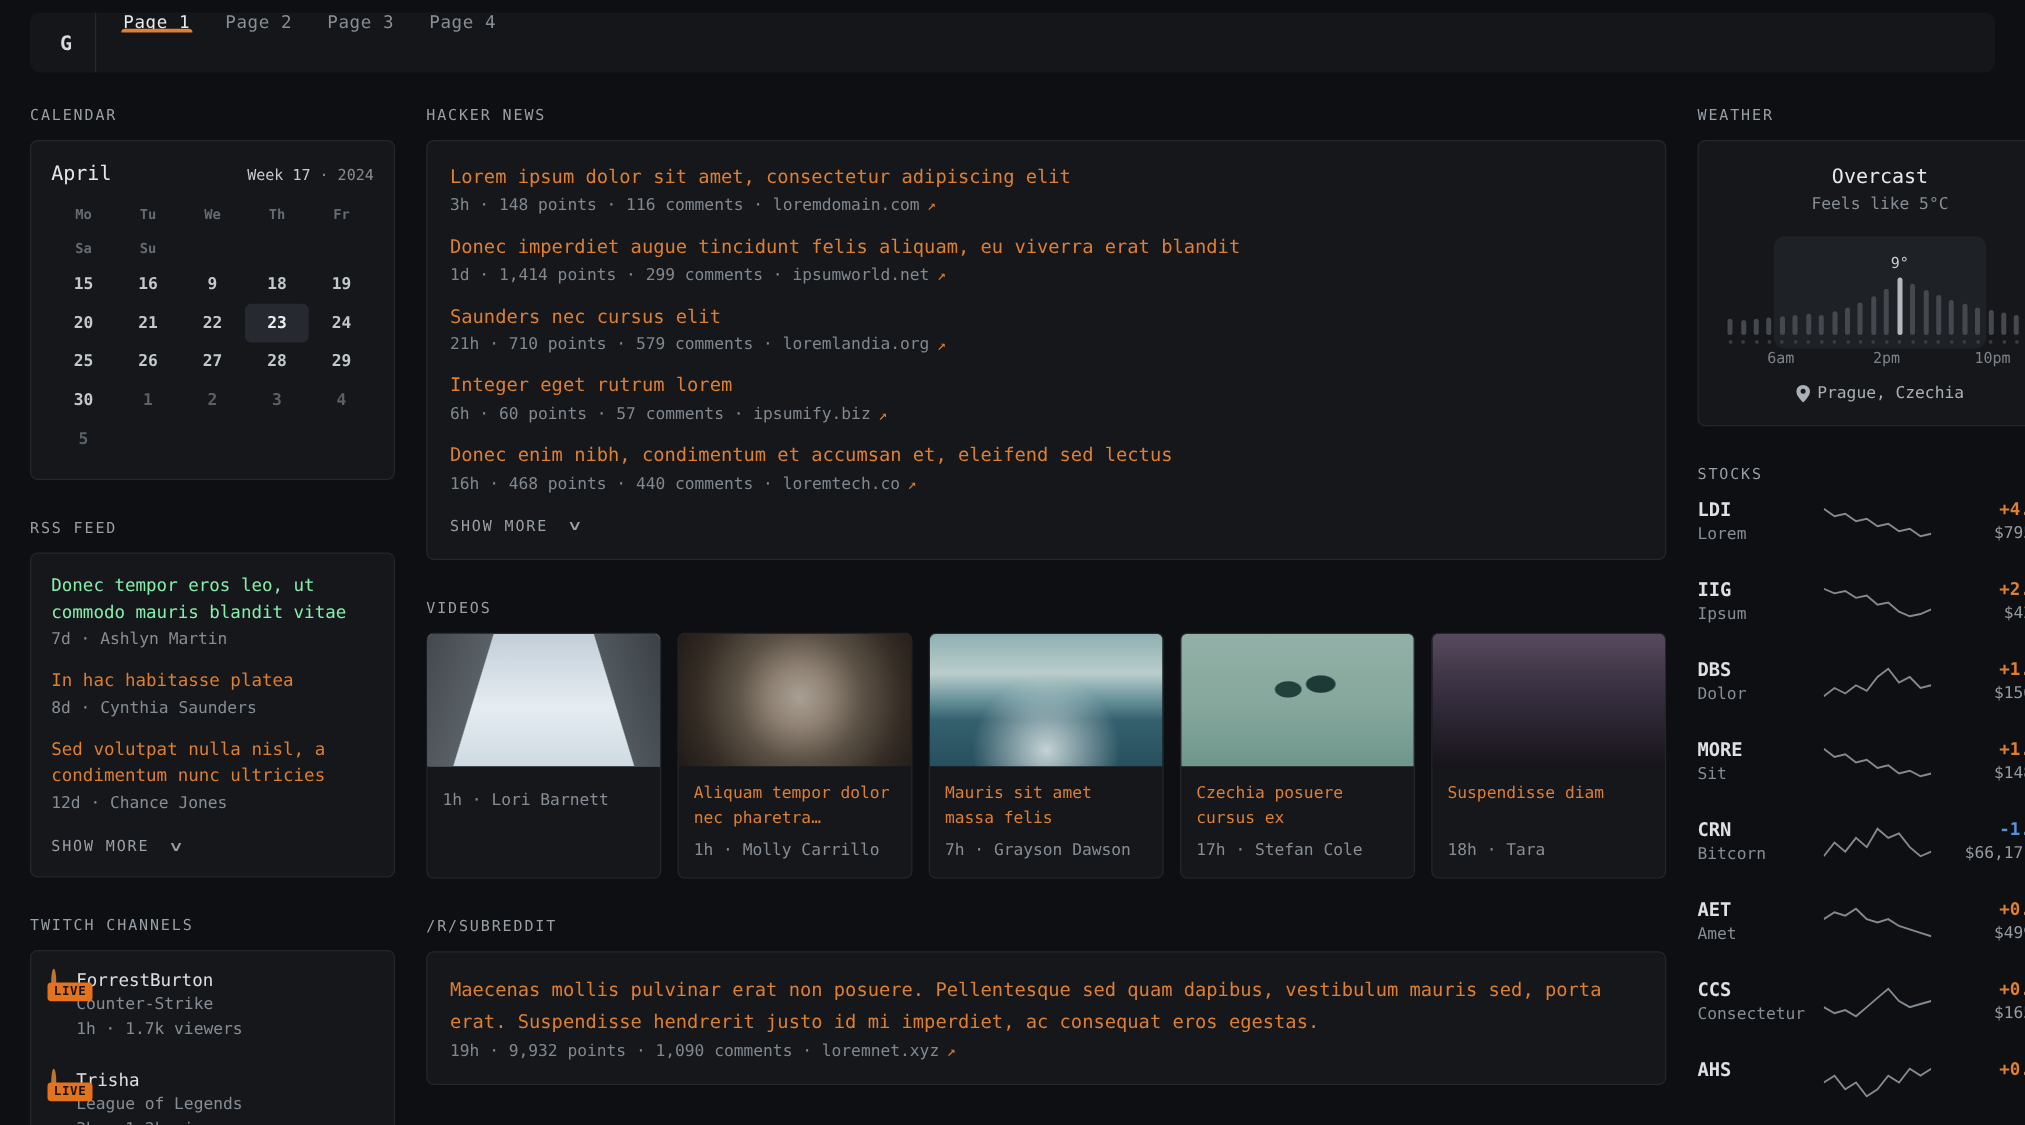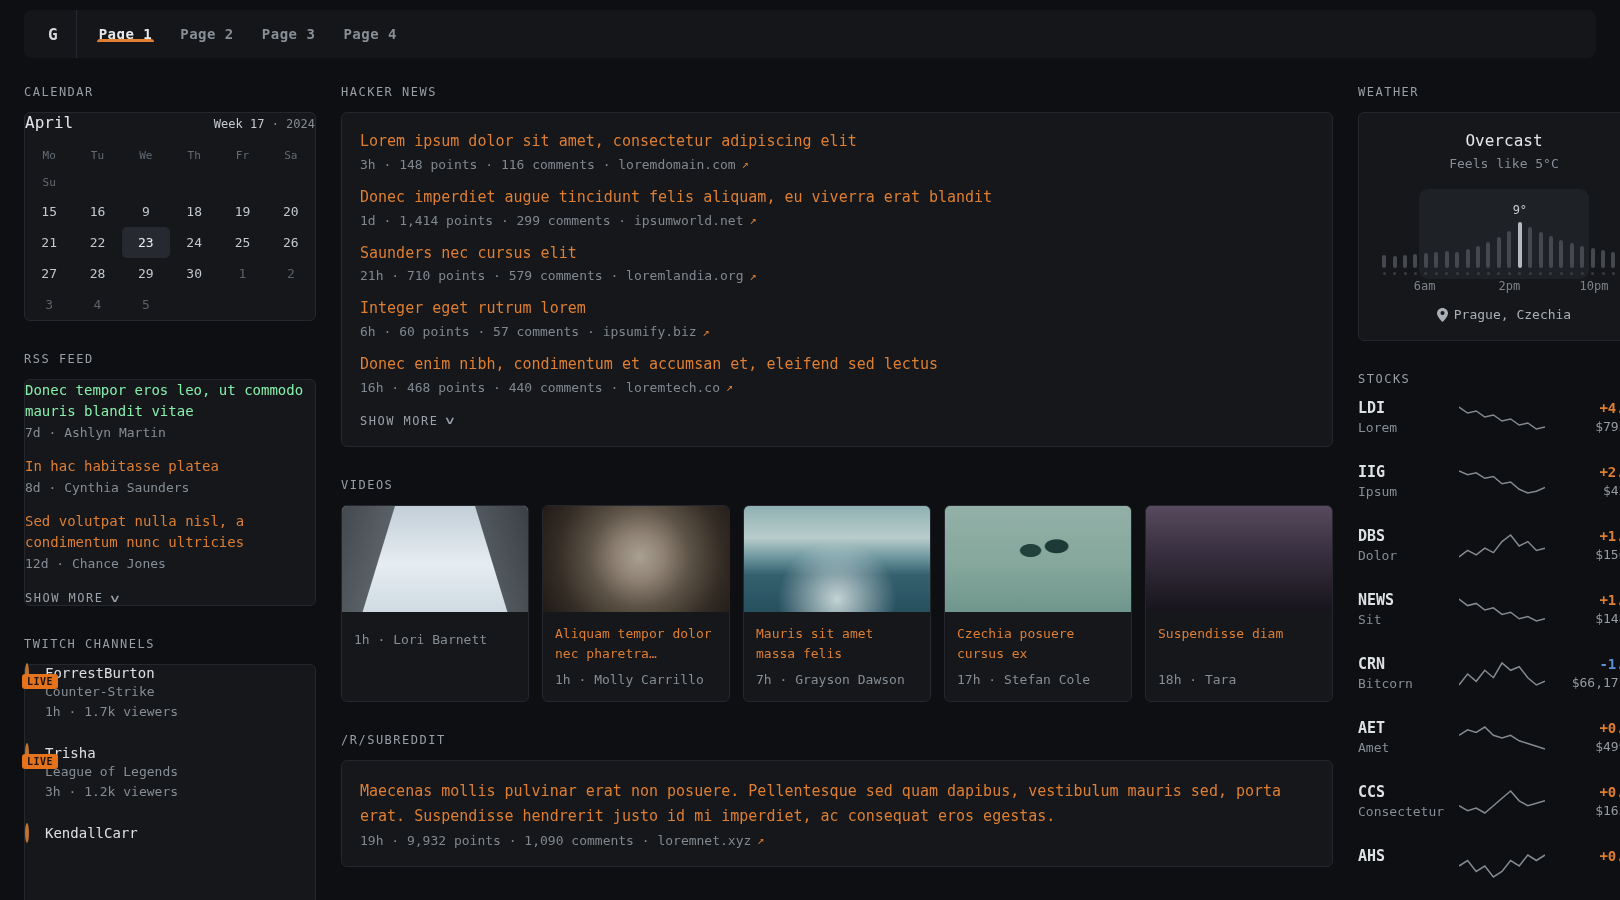--- a/index.html
+++ b/index.html
@@ -9,48 +9,48 @@
   }
   *{margin:0;padding:0;box-sizing:border-box;}
   html,body{width:1620px;height:900px;}
   body{background:var(--bg);color:var(--text);font-family:"DejaVu Sans Mono","Liberation Mono",monospace;font-size:14px;overflow:hidden;}
   a{color:inherit;text-decoration:none;cursor:pointer;}
   button{background:none;border:none;font:inherit;color:inherit;cursor:pointer;padding:0;}
 
   
   .topbar{height:48px;margin:10px 24px 0;background:#141619;border-radius:8px;display:flex;align-items:stretch;padding:0 18px;}
   .logo{display:flex;align-items:center;padding:0 18px 0 6px;color:#d8dbde;font-size:16px;font-weight:bold;border-right:1px solid #26292f;margin-right:8px;}
-  .tabs{display:flex;align-items:center;font-weight:bold;}
+  .tabs{display:flex;align-items:flex-start;}
   .tab{display:flex;align-items:center;padding:0 14px;color:#878e95;position:relative;letter-spacing:.5px;}
   .tab[data-active="true"]{color:#e7e9eb;}
   .tab[data-active="true"]::after{content:"";position:absolute;left:12px;right:12px;bottom:0;height:3px;border-radius:3px 3px 0 0;background:var(--accent);}
 
   
   .layout{display:grid;grid-template-columns:292px 1fr 292px;gap:25px;padding:27px 76px 0 24px;align-items:start;}
   .widget{margin-bottom:31px;}
   .widget-label{font-size:12px;font-weight:normal;letter-spacing:1.5px;color:#999fa6;margin-bottom:13px;}
-  .card{background:var(--card);border:1px solid var(--border);border-radius:6px;}
+  .card{background:var(--card);border:1px solid var(--border);border-radius:6px;padding:16px;}
 
   
   .cal-head{display:flex;justify-content:space-between;align-items:baseline;margin-bottom:10px;}
   .cal-month{font-size:16px;color:#e4e7e9;}
   .cal-meta{font-size:12px;color:var(--text-dim);}
   .cal-meta .cal-week{color:#c6cbcf;margin-left:36px;}
-  .cal-grid{display:grid;grid-template-columns:repeat(6,1fr);}
+  .cal-grid{display:grid;grid-template-columns:repeat(5,1fr);font-weight:bold;}
   .cal-dow-cell{font-size:11px;color:#646b72;text-align:center;padding:7px 0;}
   .cal-day{font-size:13px;color:#c3c8cc;text-align:center;padding:8px 0;border-radius:5px;}
   .cal-day[data-state="muted"]{color:#5a6167;}
   .cal-day[data-state="today"]{background:#26292f;color:#eceeef;}
 
   
   .rss-item{margin-bottom:16px;}
   .rss-title{display:block;font-size:14px;line-height:1.5;color:#86efac;}
   .rss-title[data-style="accent"]{color:var(--accent);}
   .feed-meta{font-size:13px;color:var(--text-dim);margin-top:3px;}
-  .show-more{display:inline-flex;align-items:center;gap:8px;font-size:12px;letter-spacing:1.5px;color:#9aa0a7;margin-top:4px;}
+  .show-more{display:inline-flex;align-items:center;gap:18px;font-size:12px;letter-spacing:1.5px;color:#9aa0a7;margin-top:4px;}
   .show-more .chev{font-size:11px;transform:scaleX(1.7);display:inline-block;}
 
   
   .channel{display:flex;align-items:flex-start;gap:16px;margin-bottom:24px;}
   .avatar-wrap{position:relative;flex:none;}
   .avatar{width:44px;height:44px;border-radius:50%;border:2px solid #bf7434;}
   .avatar[data-avatar="a"]{background:radial-gradient(circle at 50% 38%,#cab7a5 0 30%,#5a4a3e 62%,#2a2420 100%);}
   .avatar[data-avatar="b"]{background:radial-gradient(circle at 50% 42%,#d8c2b0 0 28%,#4a3c4a 60%,#201c26 100%);}
   .avatar[data-avatar="c"]{background:radial-gradient(circle at 50% 45%,#e0ddd8 0 35%,#9a948c 70%,#6a645c 100%);}
   .live-badge{position:absolute;left:-3px;bottom:-8px;background:var(--live);color:#191410;font-size:10px;font-weight:bold;letter-spacing:.5px;padding:2px 5px;border-radius:3px;}
@@ -503,21 +503,21 @@
                 <polyline fill="none" stroke="#848a91" stroke-width="1.5" points="0.0,24.0 8.6,17.4 17.2,21.8 25.8,15.2 34.4,19.6 43.0,8.6 51.6,2.0 60.2,13.0 68.8,8.6 77.4,17.4 86.0,15.2"></polyline>
               </svg>
             </span>
           <span class="stock-right">
             <div class="stock-change" data-trend="up">+1.42%</div>
             <div class="stock-price">$156.28</div>
           </span>
         </a>
         <a class="stock-row">
           <span class="stock-left">
-            <div class="stock-symbol">NEWS</div>
+            <div class="stock-symbol">MORE</div>
             <div class="stock-name">Sit</div>
           </span>
           <span class="stock-spark">
               <svg width="86" height="26" viewBox="0 0 86 26">
                 <polyline fill="none" stroke="#848a91" stroke-width="1.5" points="0.0,2.0 8.6,8.6 17.2,6.4 25.8,13.0 34.4,10.8 43.0,17.4 51.6,15.2 60.2,21.8 68.8,19.6 77.4,24.0 86.0,21.8"></polyline>
               </svg>
             </span>
           <span class="stock-right">
             <div class="stock-change" data-trend="up">+1.36%</div>
             <div class="stock-price">$148.64</div>

